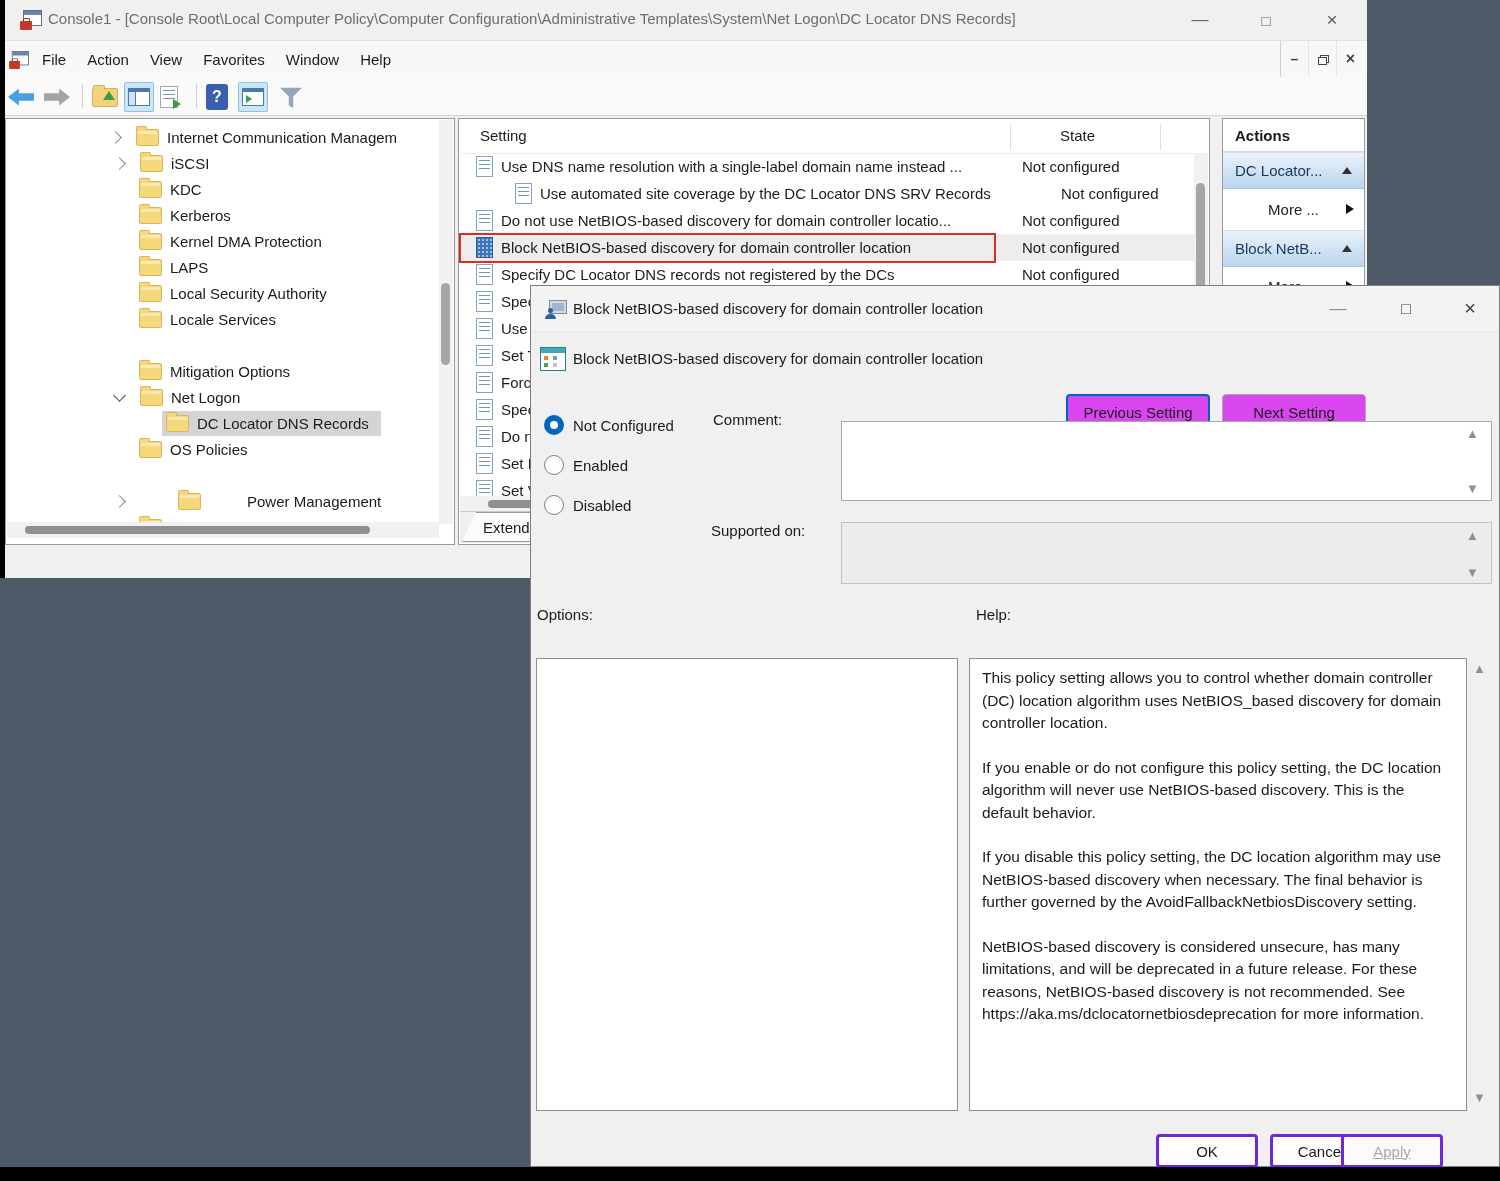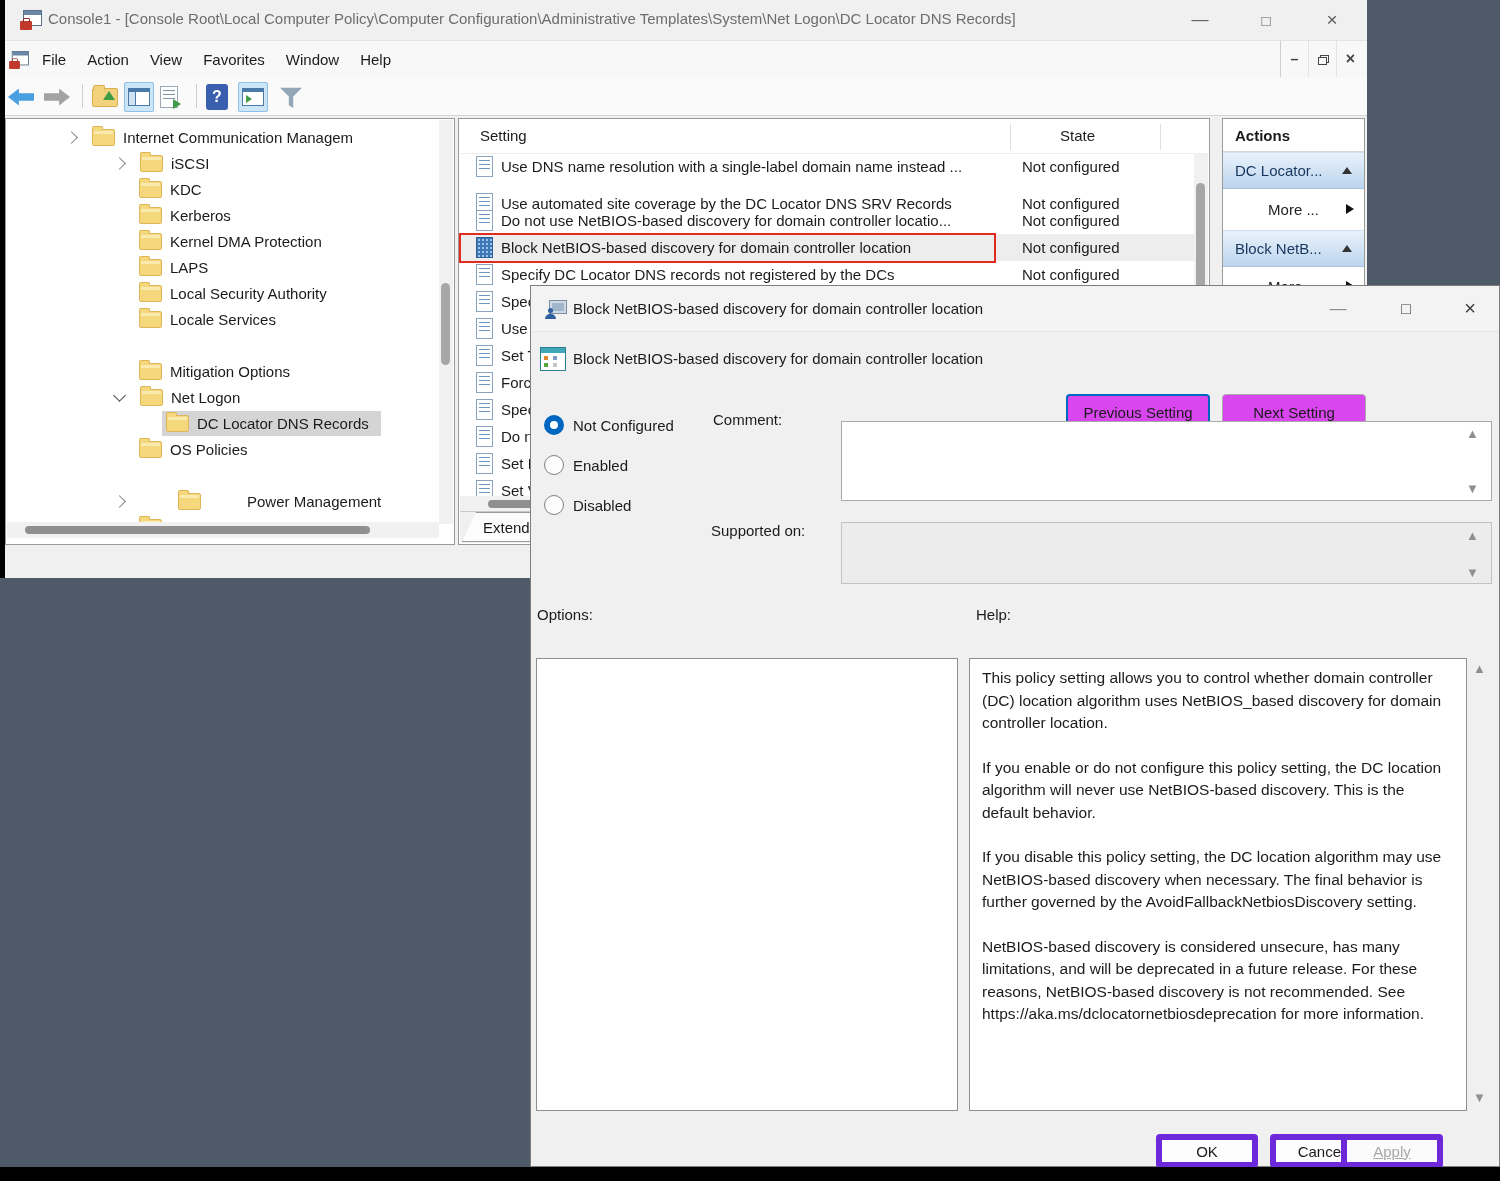--- a/index.html
+++ b/index.html
@@ -118,21 +118,21 @@
   .radio.sel{border:6px solid #0067c0;background:#fff;}
   .dlabel{position:absolute;font-size:15px;white-space:nowrap;}
   .dbox{position:absolute;box-sizing:border-box;}
   #comment-box{left:310px;top:135px;width:651px;height:80px;background:#fff;border:1px solid #a9a9a9;}
   #supported-box{left:310px;top:236px;width:651px;height:62px;background:#ececec;border:1px solid #c2c2c2;}
   .sarrow{position:absolute;right:5px;color:#8f8f8f;font-size:13px;line-height:13px;}
   #options-box{left:5px;top:372px;width:422px;height:453px;background:#fff;border:1px solid #8f8f8f;}
   #help-box{left:438px;top:372px;width:498px;height:453px;background:#fff;border:1px solid #8f8f8f;padding:8px 12px;font-size:15.5px;line-height:22.5px;overflow:hidden;}
   #help-box p{margin:0 0 22px 0;}
   #help-scroll{left:938px;top:372px;width:23px;height:453px;}
-  .okbtn{position:absolute;top:848px;width:102px;height:34px;background:#fdfdfd;border:6px solid #6d28d9;border-radius:4px;font-size:15px;display:flex;align-items:center;justify-content:center;box-sizing:border-box;box-shadow:0 1px 1px rgba(0,0,0,0.06);}
+  .okbtn{position:absolute;top:848px;width:102px;height:34px;background:#fdfdfd;border:3px solid #6d28d9;border-radius:4px;font-size:15px;display:flex;align-items:center;justify-content:center;box-sizing:border-box;box-shadow:0 1px 1px rgba(0,0,0,0.06);}
   #btn-ok{left:625px;}
   #btn-cancel{left:739px;}
   #btn-apply{left:810px;color:#a8a8a8;background:#fbfbfb;text-decoration:underline;}
 
   #black-left{position:absolute;left:0;top:0;width:5px;height:578px;background:#000;z-index:30;}
   #black-bottom{position:absolute;left:0;top:1167px;width:1500px;height:14px;background:#000;z-index:40;}
 </style>
 </head>
 <body>
 
@@ -194,21 +194,21 @@
       </span>
     <span class="tbi hl" style="left:238px;">
         <span class="miniwin play"></span>
       </span>
     <span class="tbi" style="left:280px;">
         <span class="funnel"></span>
       </span>
   </div>
 
   <div id="treepane" class="pane">
-    <div class="trow" style="top:5px;padding-left:60px;">
+    <div class="trow" style="top:5px;padding-left:104px;">
         <span class="chev r"></span>
         <span class="folder"></span>
         <span>Internet Communication Managem</span>
       </div>
     <div class="trow" style="top:31px;padding-left:108px;">
         <span class="chev r"></span>
         <span class="folder"></span>
         <span>iSCSI</span>
       </div>
     <div class="trow" style="top:57px;padding-left:108px;">
@@ -285,21 +285,21 @@
       <span style="position:absolute;left:20px;top:7px;">Setting</span>
       <span style="position:absolute;left:600px;top:7px;">State</span>
       <span class="colsep" style="left:550px;"></span>
       <span class="colsep" style="left:700px;"></span>
     </div>
     <div class="lrow" style="top:34px;">
         <span class="ldoc"></span>
         <span>Use DNS name resolution with a single-label domain name instead ...</span>
         <span class="lstate">Not configured</span>
       </div>
-    <div class="lrow" style="top:71px;">
+    <div class="lrow" style="top:61px;margin-left:39px;">
         <span class="ldoc"></span>
         <span>Use automated site coverage by the DC Locator DNS SRV Records</span>
         <span class="lstate">Not configured</span>
       </div>
     <div class="lrow" style="top:88px;">
         <span class="ldoc"></span>
         <span>Do not use NetBIOS-based discovery for domain controller locatio...</span>
         <span class="lstate">Not configured</span>
       </div>
     <div class="lrow sel" style="top:115px;">

